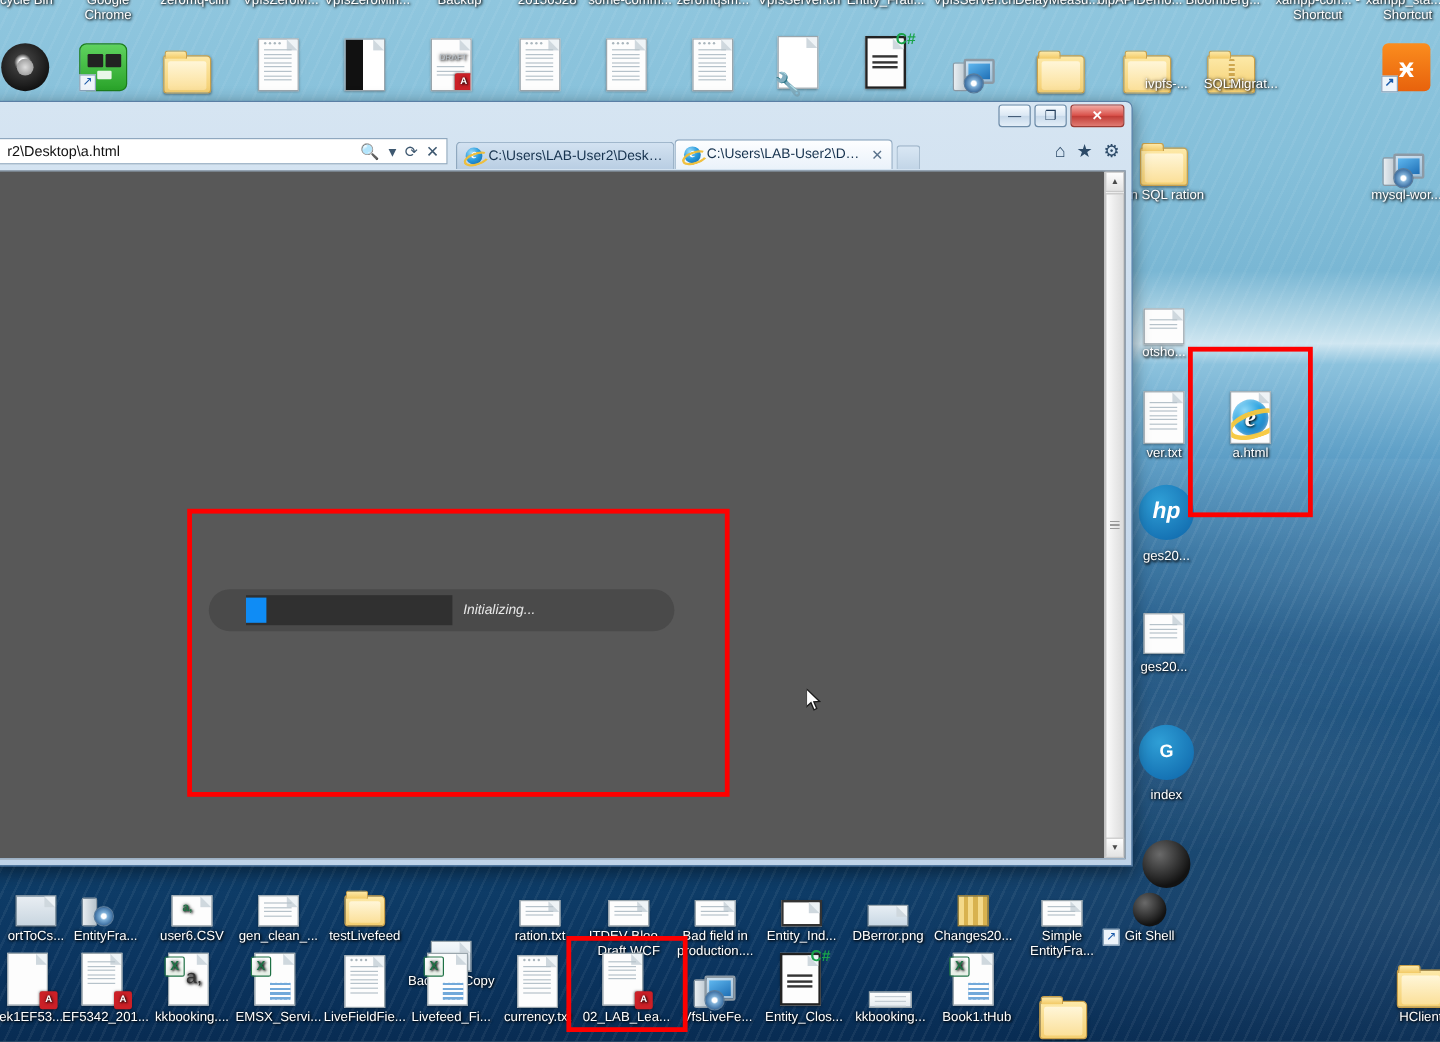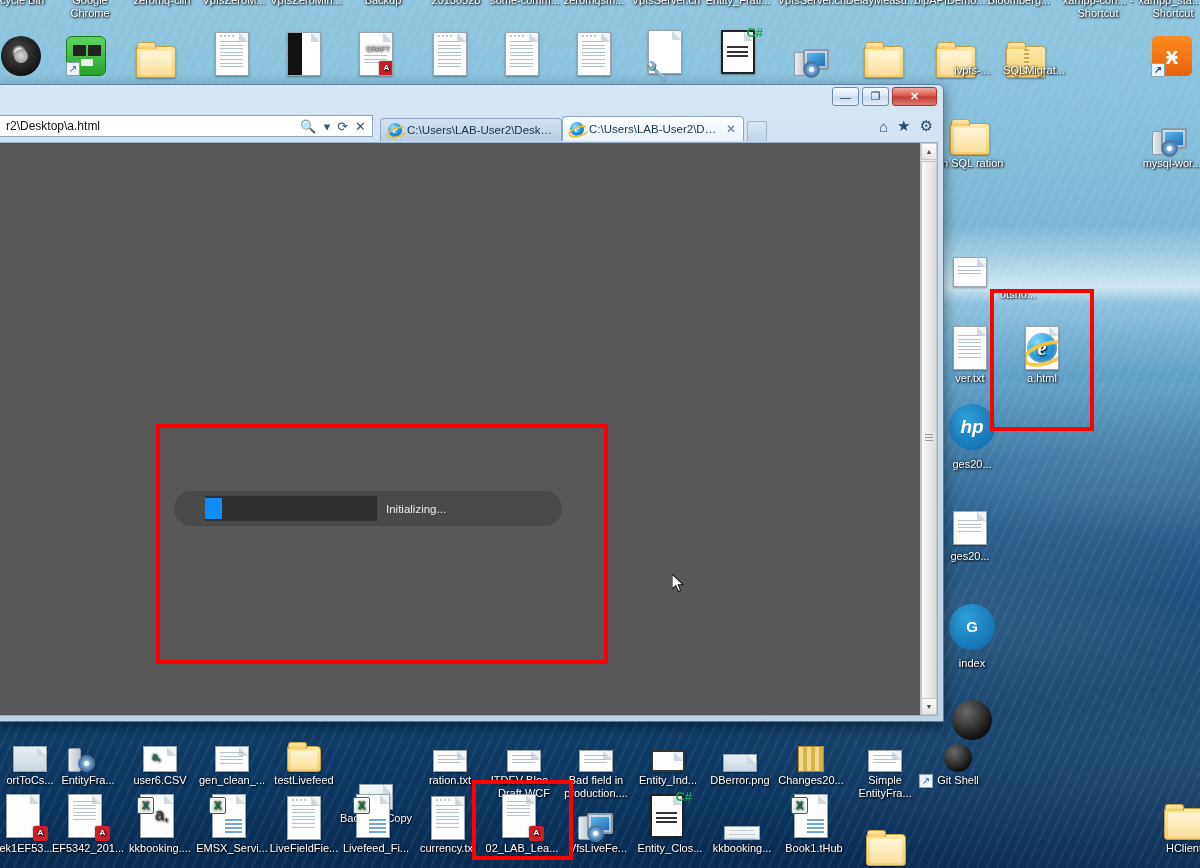--- a/index.html
+++ b/index.html
@@ -224,20 +224,21 @@
     position: absolute; left: 5px; right: 5px; top: 57px; bottom: 5px;
     background: #585858; border: 1px solid #9bb0c4;
     overflow: hidden;
   }
   #page-surface { position: absolute; inset: 0 18px 0 0; background: #585858; }
 
   
   #highlight-rect {
     position: absolute; left: 157px; top: 281px; width: 452px; height: 240px;
     border: 4px solid #fe0000;
+    font-style: italic;
   }
   
   #progress-widget {
     position: absolute; left: 14px; top: 63px; width: 388px; height: 35px;
     background: #4a4a4a; border-radius: 18px;
     display: flex; align-items: center; padding-left: 31px; gap: 9px;
   }
   #progress-track { width: 172px; height: 25px; background: #303030; position: relative; }
   #progress-fill { position: absolute; left: 0; top: 2px; bottom: 2px; background: #0f8cf5; }
   #progress-status { color: #e8e8e8; font-size: 11.5px; white-space: nowrap; }
@@ -540,21 +541,21 @@
     <div class="icon-art">
       <div class="pg" style="height:30px;">
           <span class="lines">
             <i></i>
             <i></i>
             <i></i>
           </span>
         </div>
     </div>
   </div>
-  <div class="icon-cell" style="left:980px;top:240px;padding-top:46px;">
+  <div class="icon-cell" style="left:932px;top:240px;padding-top:46px;">
     <div class="icon-label">otsho...</div>
   </div>
 
   <div class="icon-cell" style="left:932px;top:320px;">
     <div class="icon-art">
       <div class="pg">
           <span class="lines">
             <i></i>
             <i></i>
             <i></i>

